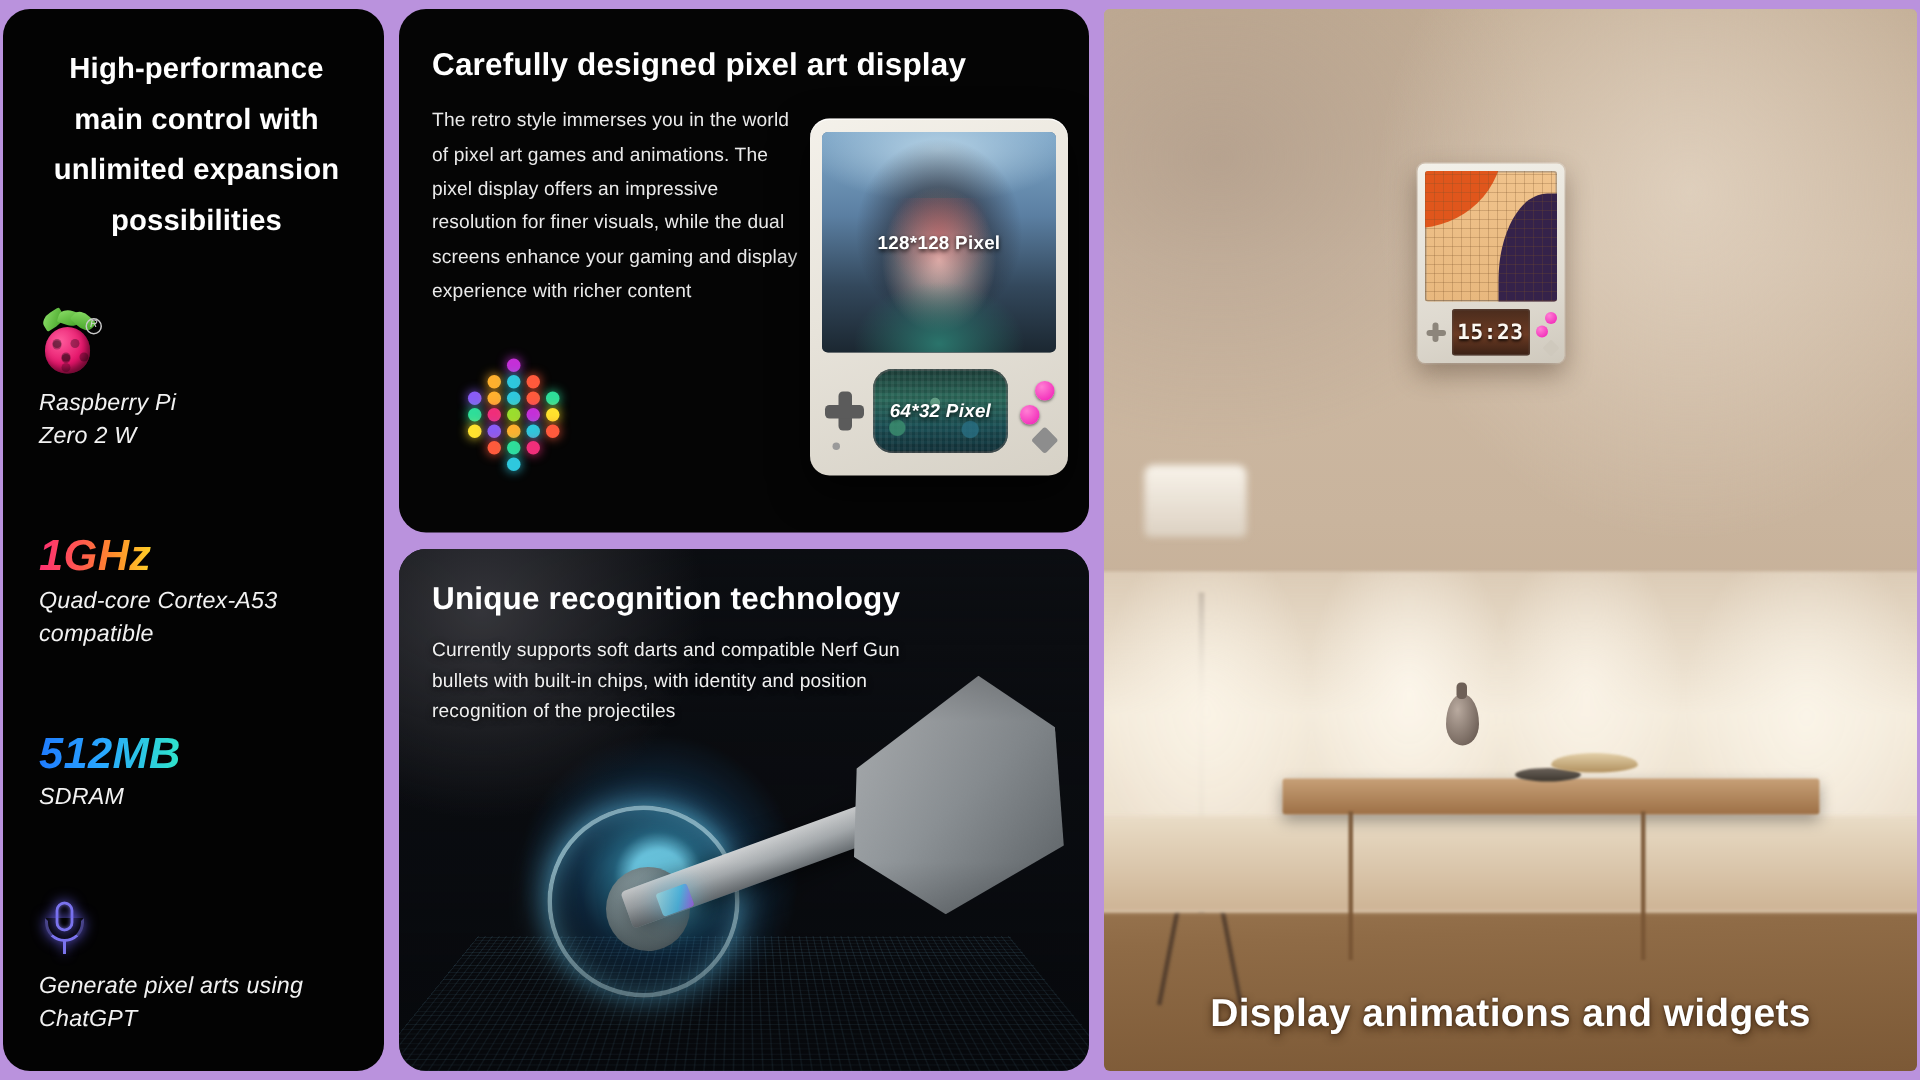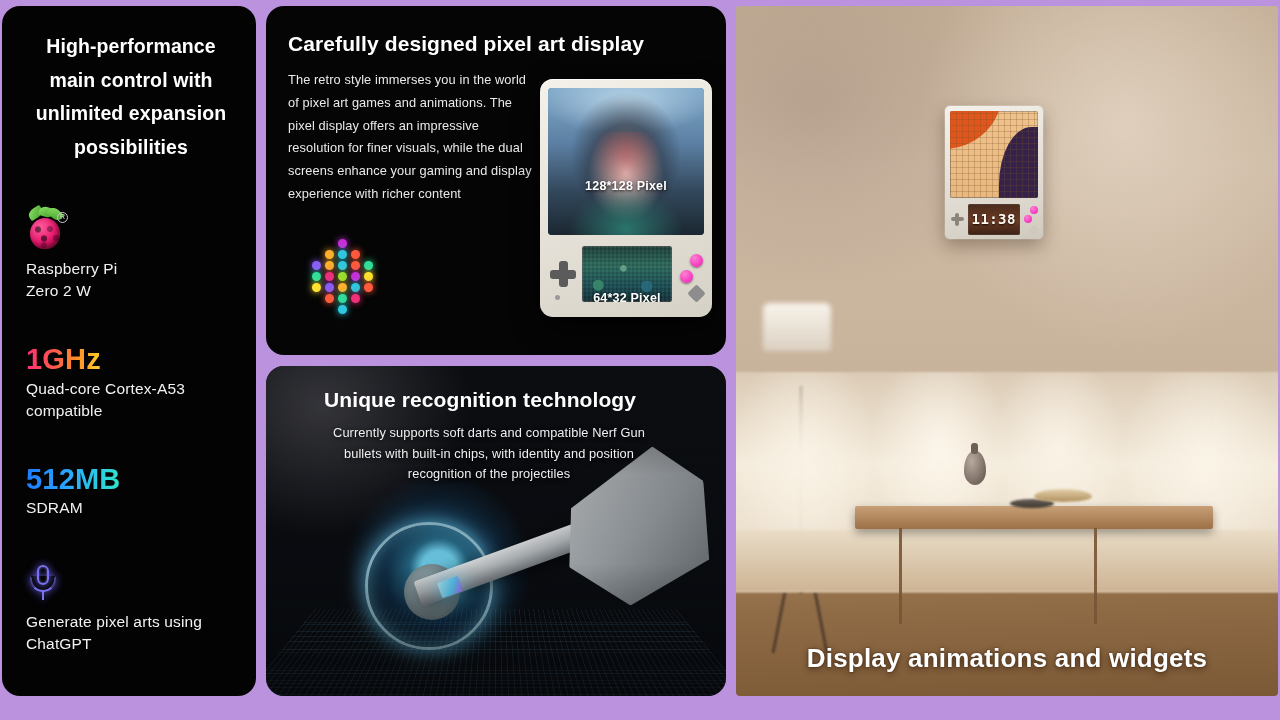--- a/index.html
+++ b/index.html
@@ -8,21 +8,21 @@
     width: 1280px; height: 720px; overflow: hidden;
     background: #ba92dd;
     font-family: "Liberation Sans", sans-serif;
     -webkit-font-smoothing: antialiased;
   }
   .board {
     position: relative;
     width: 1280px; height: 720px;
     background: #ba92dd;
     display: flex;
-    padding: 6px 2px 24px 2px;
+    padding: 6px 2px 6px 2px;
     gap: 10px;
   }
 
   
   .panel {
     position: relative;
     border-radius: 18px;
     overflow: hidden;
     background: #050505;
   }
@@ -38,21 +38,21 @@
   }
   .specs-heading {
     color: #ffffff;
     font-size: 19.5px;
     font-weight: 700;
     line-height: 1.72;
     text-align: center;
     letter-spacing: .1px;
     padding: 2px 2px 0 2px;
   }
-  .spec-list { margin-top: 44px; display: flex; flex-direction: column; gap: 42px; }
+  .spec-list { margin-top: 44px; display: flex; flex-direction: column; gap: 54px; font-style: italic; }
   .spec-item { display: block; }
   .spec-icon-wrap { height: 42px; display: flex; align-items: flex-end; margin-bottom: 8px; }
   .spec-label {
     color: #f2f2f2;
     font-size: 15.5px;
     line-height: 1.42;
     font-weight: 400;
     letter-spacing: .15px;
   }
   .spec-big {
@@ -168,37 +168,37 @@
   .anime::after{
     content:""; position:absolute; left:24%; top:30%; width:52%; height:46%;
     background: radial-gradient(ellipse at 50% 35%, rgba(210,80,90,.45) 0%, rgba(210,80,90,0) 60%);
   }
   .dev-label {
     position: absolute; left: 0; right: 0; top: 50%; transform: translateY(-50%);
     text-align: center;
     color: #ffffff; font-size: 12.5px; font-weight: 600;
     text-shadow: 0 1px 3px rgba(0,0,0,.85);
     letter-spacing: .2px;
-    margin-top: 24px;
   }
   .dev-lower {
     margin-top: 8px; height: 62px; position: relative;
     display: flex; align-items: center;
   }
   .dpad { position: relative; width: 26px; height: 26px; margin-left: 2px; flex: none; }
   .dpad::before, .dpad::after {
     content:""; position:absolute; background:#5b5b5b; border-radius:3px;
   }
   .dpad::before { left:9px;  top:0;   width:9px;  height:26px; }
   .dpad::after  { left:0;    top:9px; width:26px; height:9px; }
   .dev-screen-bot {
     position: relative; flex: 1 1 auto; height: 56px; margin: 0 6px;
-    border-radius: 3px; overflow: hidden;
+    border-radius: 13px; overflow: hidden;
     background: linear-gradient(180deg,#1d3f3a 0%,#2d6b5c 35%,#1b4f55 70%,#123038 100%);
     box-shadow: inset 0 0 0 1.2px rgba(90,90,90,.6);
+    font-style: italic;
   }
   .dev-screen-bot .pix {
     position:absolute; inset:0;
     background:
       radial-gradient(circle at 18% 70%, rgba(58,140,110,.85) 0 6%, transparent 7%),
       radial-gradient(circle at 46% 40%, rgba(120,180,150,.7) 0 5%, transparent 6%),
       radial-gradient(circle at 72% 72%, rgba(40,110,130,.8) 0 7%, transparent 8%),
       repeating-linear-gradient(90deg, rgba(255,255,255,.05) 0 2px, transparent 2px 4px),
       repeating-linear-gradient(0deg, rgba(0,0,0,.12) 0 2px, transparent 2px 4px);
   }
@@ -266,27 +266,26 @@
     background: linear-gradient(120deg,#b8f6ff,#5ad0ff 60%,#b46cff 100%);
     transform: rotate(-20deg); border-radius: 2px;
     box-shadow: 0 0 18px rgba(110,215,255,.9);
   }
   .recog-bg .shade {
     position:absolute; inset:0;
     background:
       radial-gradient(ellipse 45% 55% at 12% 12%, rgba(60,60,65,.85) 0%, rgba(10,12,16,0) 72%),
       linear-gradient(180deg, rgba(12,14,18,.86) 0%, rgba(12,14,18,.22) 33%, rgba(6,8,12,.10) 60%, rgba(4,6,9,.55) 100%);
   }
-  .recog-inner { position: relative; z-index: 2; margin-left: 36px; }
+  .recog-inner { position: relative; z-index: 2; }
   .recog-title { font-size: 21px; }
   .recog-body {
     margin-top: 11px; color: #f0f0f0; font-size: 12.8px; line-height: 1.62;
     width: 330px; letter-spacing: .1px;
     text-shadow: 0 1px 4px rgba(0,0,0,.8);
-    text-align: center;
   }
 
   
   .col-right { flex: 1 1 auto; }
   .panel-room {
     width: 100%; height: 100%; border-radius: 4px; position: relative; overflow: hidden;
     background: linear-gradient(178deg,#bda88f 0%,#c9b49c 8%,#d3c0aa 22%,#cdb9a2 44%,#c6ac93 60%,#a8855f 74%,#8f6b46 86%,#7c5936 100%);
   }
   .room-wall {
     position:absolute; left:0; right:0; top:0; height: 78%;
@@ -569,21 +568,21 @@
 
       <div class="wall-dev">
         <div class="wall-art">
           <div class="orange"></div>
           <div class="dark"></div>
           <div class="grid"></div>
         </div>
         <div class="wall-lower">
           <div class="wall-dpad"></div>
           <div class="wall-clock">
-            <span>11:38</span>
+            <span>15:23</span>
           </div>
           <div class="wall-btns">
             <div class="p p1"></div>
             <div class="p p2"></div>
             <div class="d"></div>
           </div>
         </div>
       </div>
 
       <div class="room-caption">Display animations and widgets</div>

